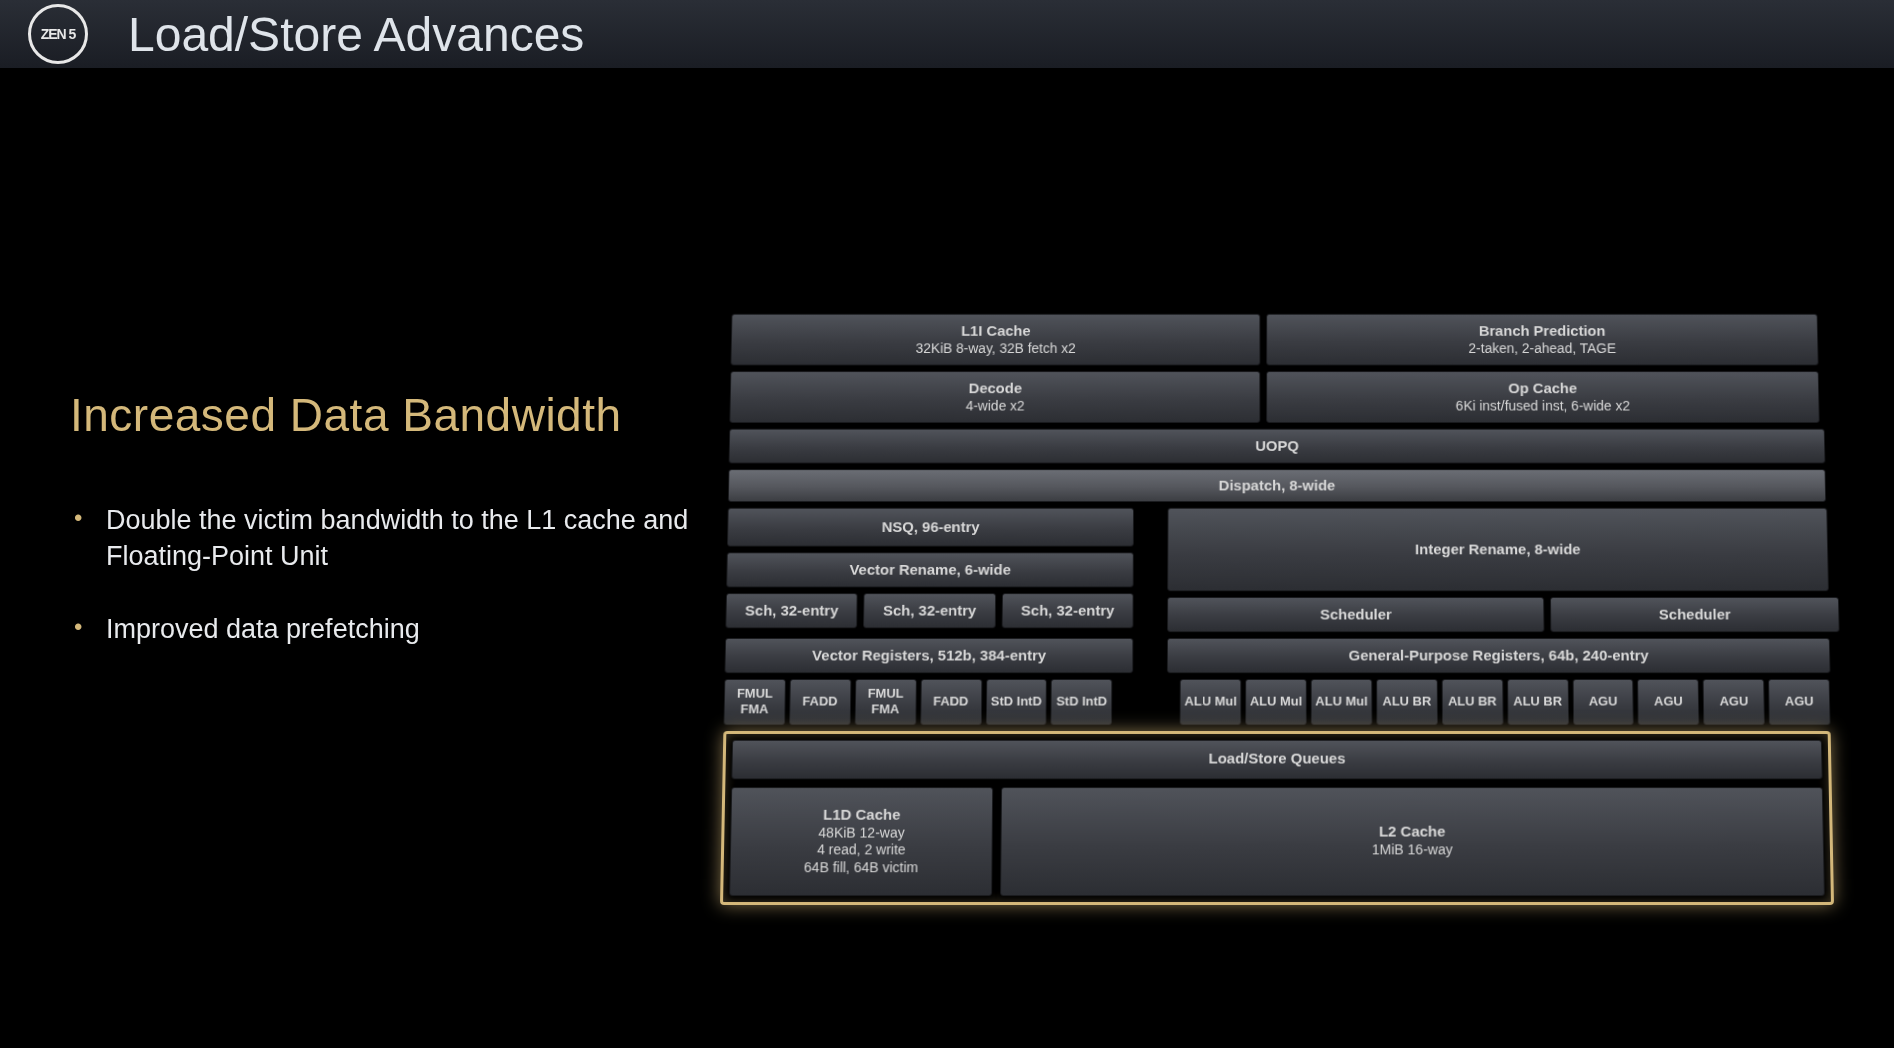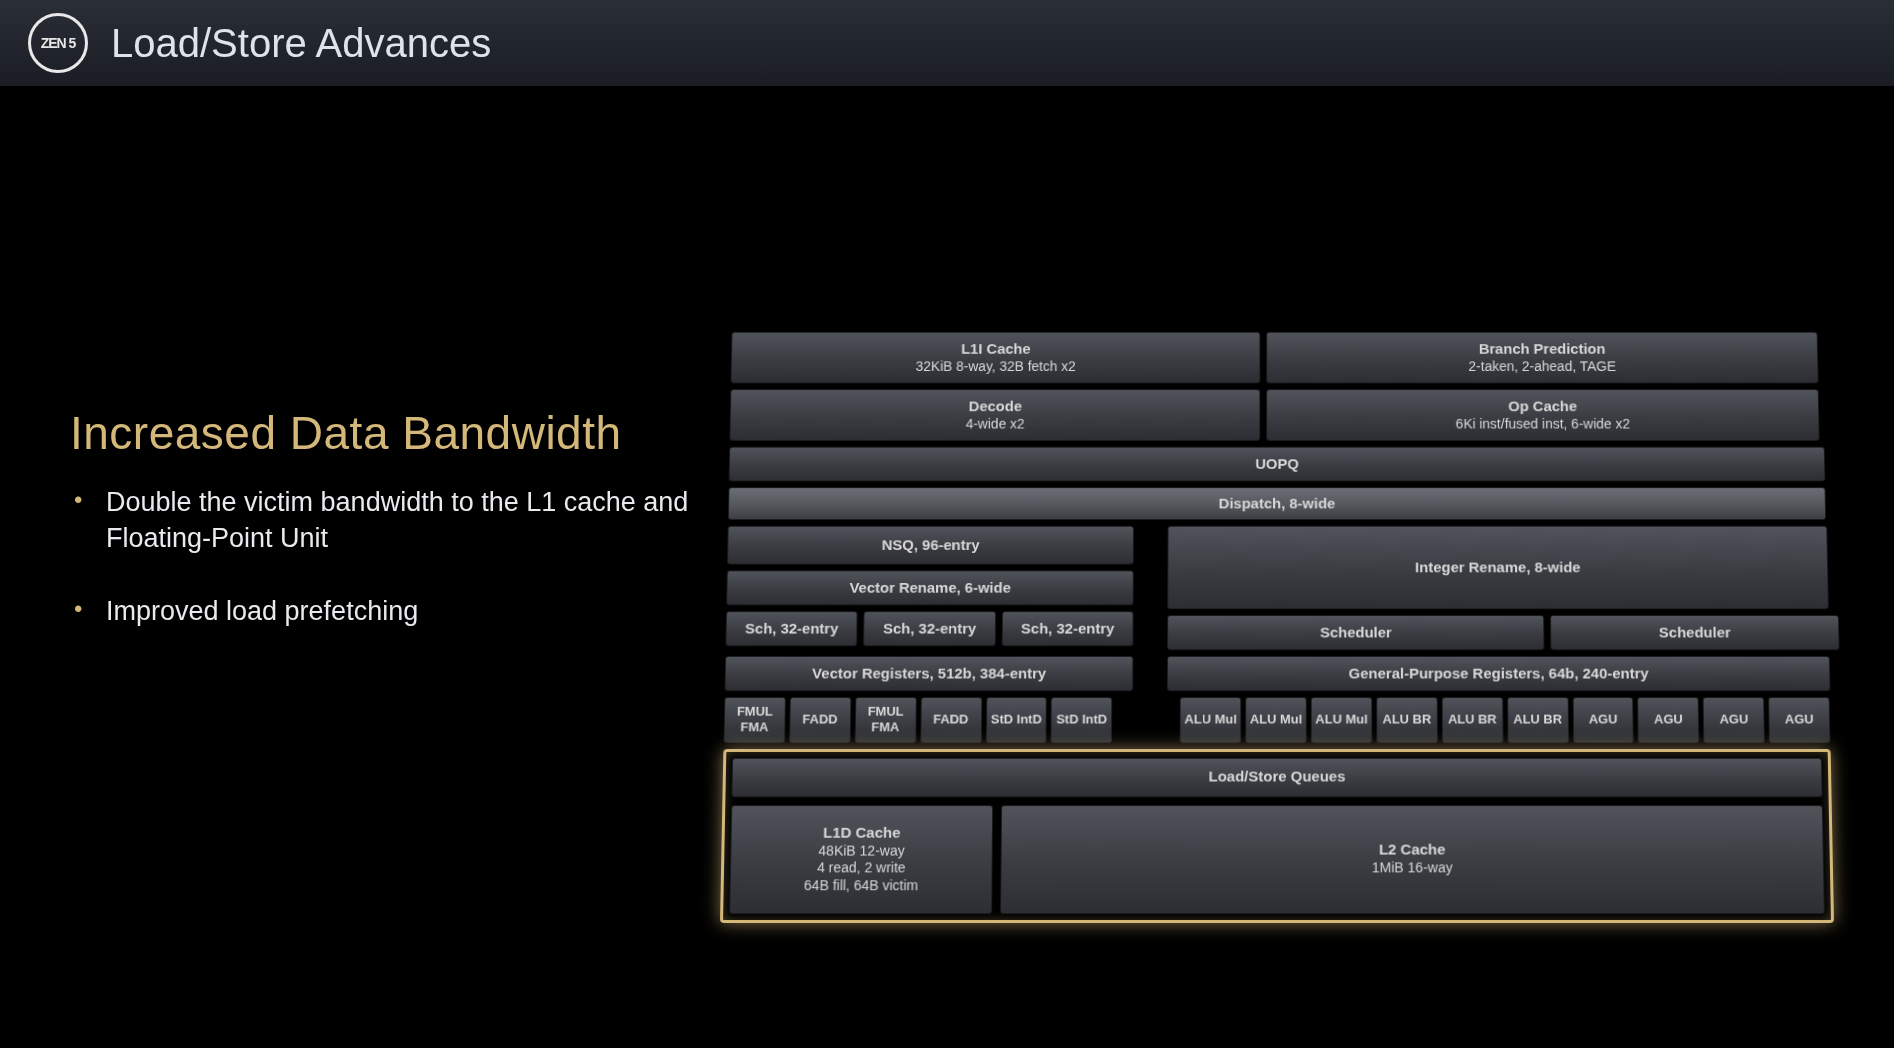--- a/index.html
+++ b/index.html
@@ -1,22 +1,22 @@
 <!DOCTYPE html>
 <html><head>
 <meta charset="utf-8">
 <style>
 *{box-sizing:border-box;margin:0;padding:0}
 body{width:1894px;height:1048px;background:#000;font-family:Segoe UI,Arial,sans-serif;color:#fff;overflow:hidden}
-.header{display:flex;align-items:center;background:linear-gradient(180deg,#2a2e36 0%,#1a1d24 100%);height:86px;padding:0 28px}
+.header{display:flex;align-items:center;background:linear-gradient(180deg,#2a2e36 0%,#1a1d24 100%);height:68px;padding:0 28px}
 .logo{width:60px;height:60px;border-radius:50%;border:3px solid #e8e8e8;display:flex;align-items:center;justify-content:center;font-size:14px;font-weight:700;color:#e8e8e8;letter-spacing:-1px;line-height:.9;text-align:center}
-.title{margin-left:23px;font-size:40px;font-weight:300;color:#dfe4ea}
+.title{margin-left:40px;font-size:48px;font-weight:300;color:#dfe4ea}
 .content{display:flex;height:calc(100% - 88px)}
 .left{width:720px;padding:320px 0 0 70px}
-.heading{font-size:46px;font-weight:300;color:#d4b87a;letter-spacing:.5px;margin-bottom:24px}
+.heading{font-size:46px;font-weight:300;color:#d4b87a;letter-spacing:.5px;margin-bottom:60px}
 .bullets{list-style:none}
 .bullets li{position:relative;padding-left:36px;font-size:27px;font-weight:300;color:#e8eaed;line-height:1.35;margin-bottom:36px}
 .bullets li::before{content:"•";position:absolute;left:4px;top:0;color:#d4b87a;font-size:24px}
 .right{flex:1;position:relative;padding:230px 60px 0 0}
 .diagram{position:relative;transform:perspective(3000px) rotateX(6deg);transform-origin:center bottom}
 .block{background:linear-gradient(180deg,#50535a 0%,#3a3c42 55%,#2c2e33 100%);border:1px solid #1a1b1e;border-radius:3px;display:flex;flex-direction:column;align-items:center;justify-content:center;text-align:center;font-size:15px;font-weight:600;color:#d8d8d8;line-height:1.25;padding:4px 2px;box-shadow:0 2px 4px rgba(0,0,0,.5)}
 .block .sub{font-weight:400;font-size:14px}
 .row{display:flex;gap:6px;margin-bottom:6px}
 .row>*{flex:1}
 .r1 .block:first-child{flex:0 0 48.5%}
@@ -60,21 +60,21 @@
   <div class="logo">ZEN
 5</div>
   <div class="title">Load/Store Advances</div>
 </div>
 
 <div class="content">
   <div class="left">
     <div class="heading">Increased Data Bandwidth</div>
     <ul class="bullets">
       <li>Double the victim bandwidth to the L1 cache and Floating-Point Unit</li>
-      <li>Improved load prefetching</li>
+      <li>Improved data prefetching</li>
     </ul>
   </div>
 
   <div class="right">
     <div class="diagram">
 
       <div class="row r1">
         <div class="block">
           <span>L1I Cache</span>
           <span class="sub">32KiB 8-way, 32B fetch x2</span>

